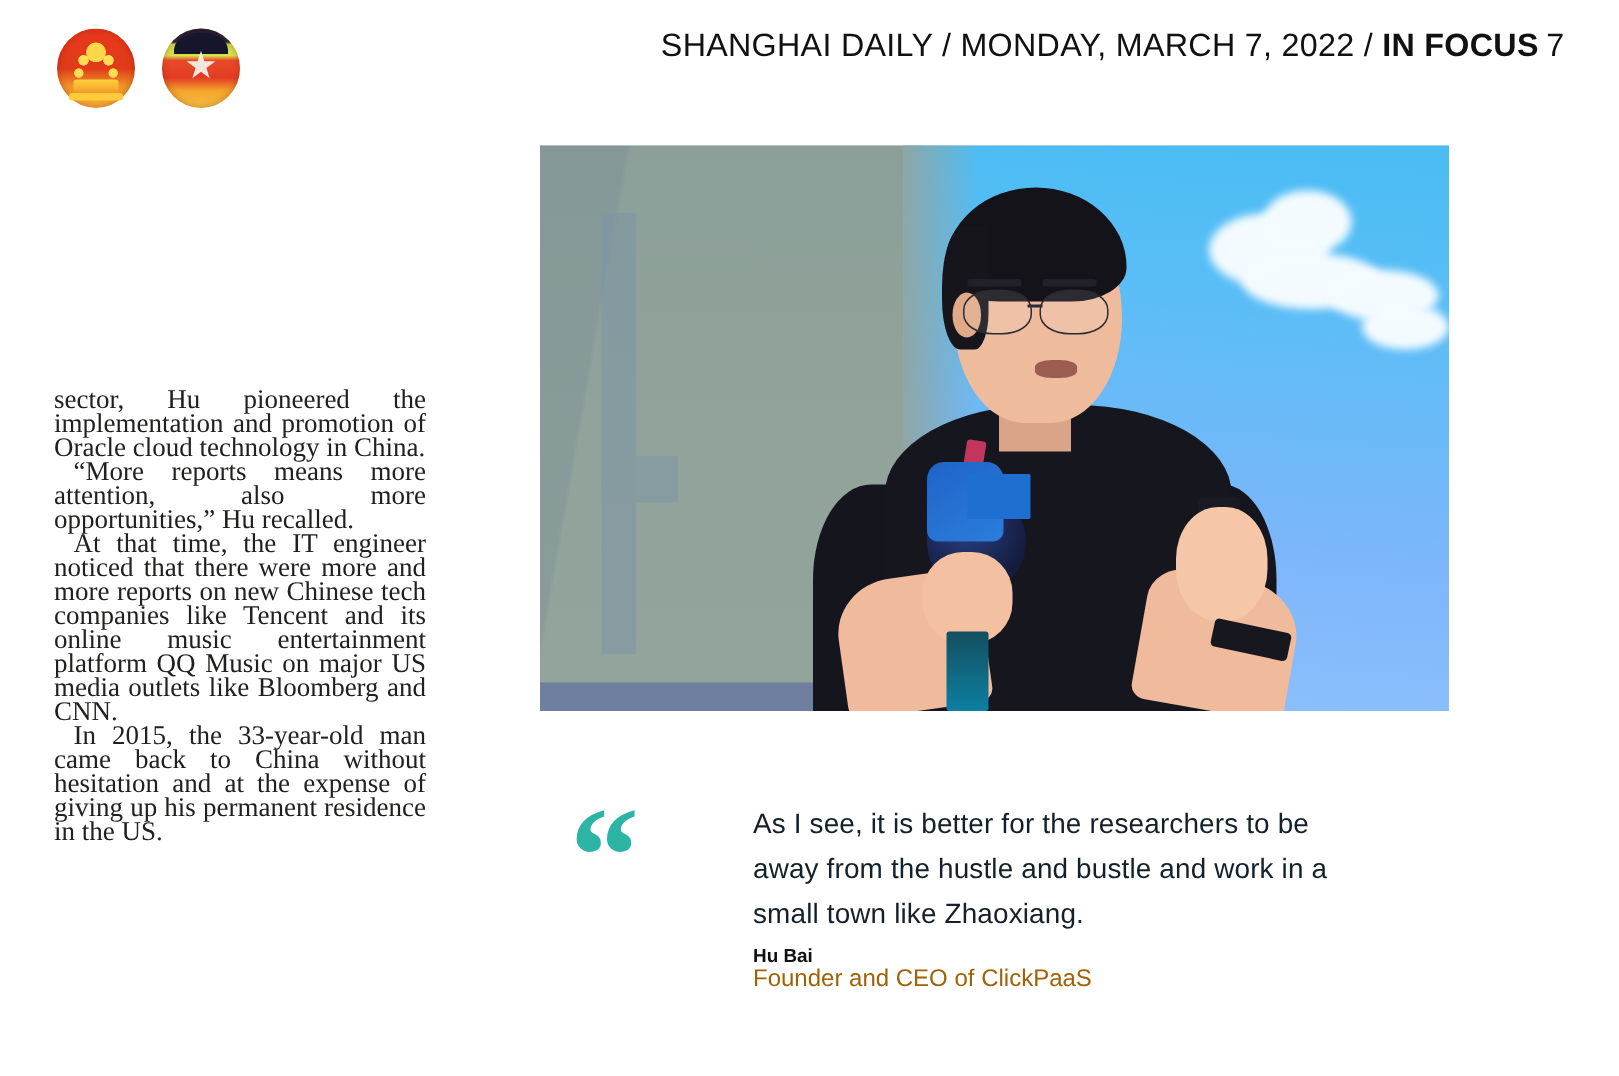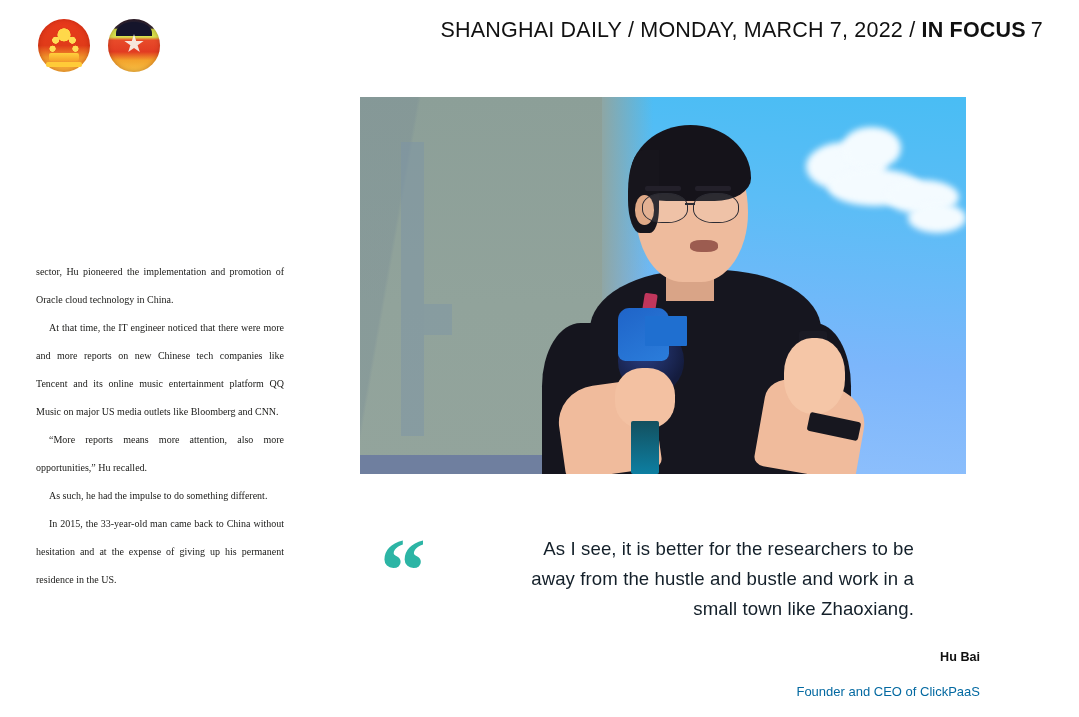--- a/index.html
+++ b/index.html
@@ -112,22 +112,22 @@
   #header-line .bold { font-weight: bold; }
   #header-line .pageno { font-weight: normal; margin-left: 5px; }
 
   
   #left-column {
     position: absolute;
     left: 36px;
     top: 258px;
     width: 248px;
     font-family: "Liberation Serif", serif;
-    font-size: 10px;
-    line-height: 28px;
+    font-size: 18px;
+    line-height: 16px;
     text-align: justify;
     color: #20201e;
   }
   #left-column p { margin: 0; }
   #left-column p.indent { text-indent: 13px; }
 
   
   #photo {
     position: absolute;
     left: 360px;
@@ -414,39 +414,38 @@
     font-family: "Liberation Serif", serif;
     font-size: 92px;
     line-height: .75;
     color: #2cb5a5;
     font-weight: bold;
     letter-spacing: -2px;
     user-select: none;
   }
   #quote-body {
     margin-left: 122px;
-    text-align: right;
   }
   #quote-text {
     font-size: 18.6px;
     line-height: 30px;
     color: #14202a;
     letter-spacing: .1px;
     max-width: 412px;
   }
   #quote-author {
-    margin-top: 26px;
+    margin-top: 6px;
     font-size: 12.6px;
     font-weight: bold;
     color: #111;
   }
   #quote-role {
-    margin-top: 20px;
-    font-size: 13px;
-    color: #0369a1;
+    margin-top: 0;
+    font-size: 16px;
+    color: #a16207;
   }
 </style>
 </head>
 <body>
 
 <div id="masthead">
 
   <div id="emblems">
     <div class="emblem">
       <div class="emblem-npc-inner">
@@ -463,23 +462,22 @@
   </div>
 
   <div id="header-line">
     <span>SHANGHAI DAILY / MONDAY, MARCH 7, 2022 / </span><span class="bold">IN FOCUS</span><span class="pageno">7</span>
   </div>
 
 </div>
 
 <div id="left-column">
   <p>sector, Hu pioneered the implementation and promotion of Oracle cloud technology in China.</p>
+  <p class="indent">“More reports means more attention, also more opportunities,” Hu recalled.</p>
   <p class="indent">At that time, the IT engineer noticed that there were more and more reports on new Chinese tech companies like Tencent and its online music entertainment platform QQ Music on major US media outlets like Bloomberg and CNN.</p>
-  <p class="indent">“More reports means more attention, also more opportunities,” Hu recalled.</p>
-  <p class="indent">As such, he had the impulse to do something different.</p>
   <p class="indent">In 2015, the 33-year-old man came back to China without hesitation and at the expense of giving up his permanent residence in the US.</p>
 </div>
 
 <div id="photo">
   <div class="ph-wall">
     <div class="ph-wall-strip"></div>
     <div class="ph-wall-strip2"></div>
   </div>
   <div class="ph-floor"></div>
   <div class="ph-sky">

